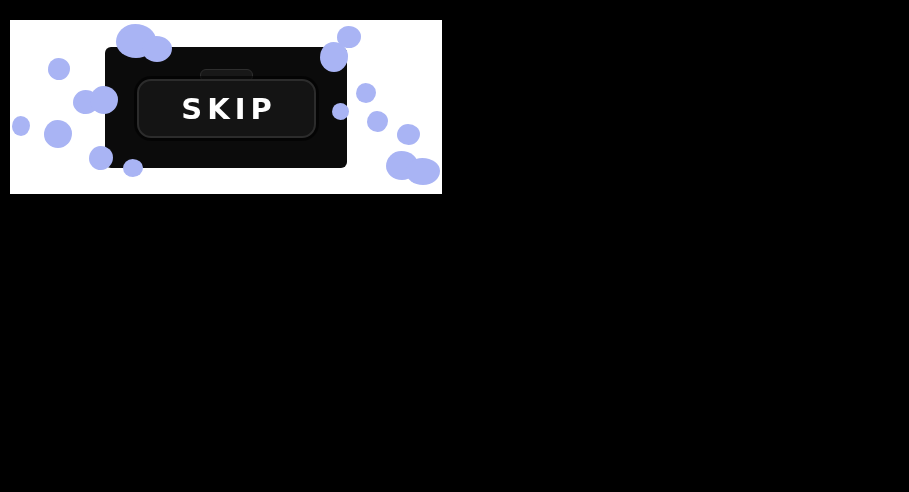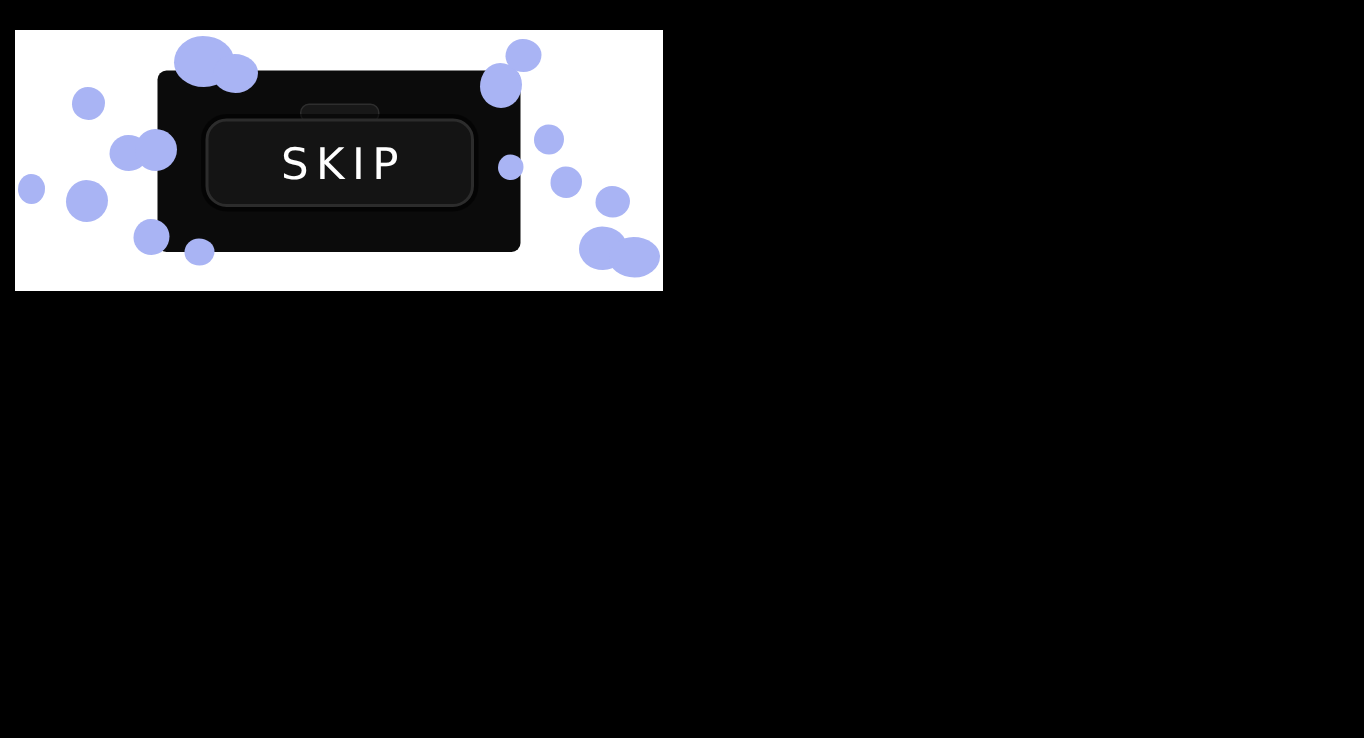--- a/index.html
+++ b/index.html
@@ -54,21 +54,21 @@
   .skip-button{
     position:absolute;
     left:127px;top:59px;
     width:179px;height:59px;
     background:var(--button-bg);
     border:2px solid var(--button-border);
     border-radius:14px;
     box-sizing:border-box;
     color:var(--button-text);
     font-family:"DejaVu Sans","Liberation Sans",sans-serif;
-    font-weight:400;
+    font-weight:700;
     font-size:29px;
     letter-spacing:5px;
     display:flex;
     align-items:center;
     justify-content:center;
     cursor:pointer;
     z-index:4;
     box-shadow:0 0 0 3px rgba(0,0,0,0.55);
     text-indent:5px;
   }

